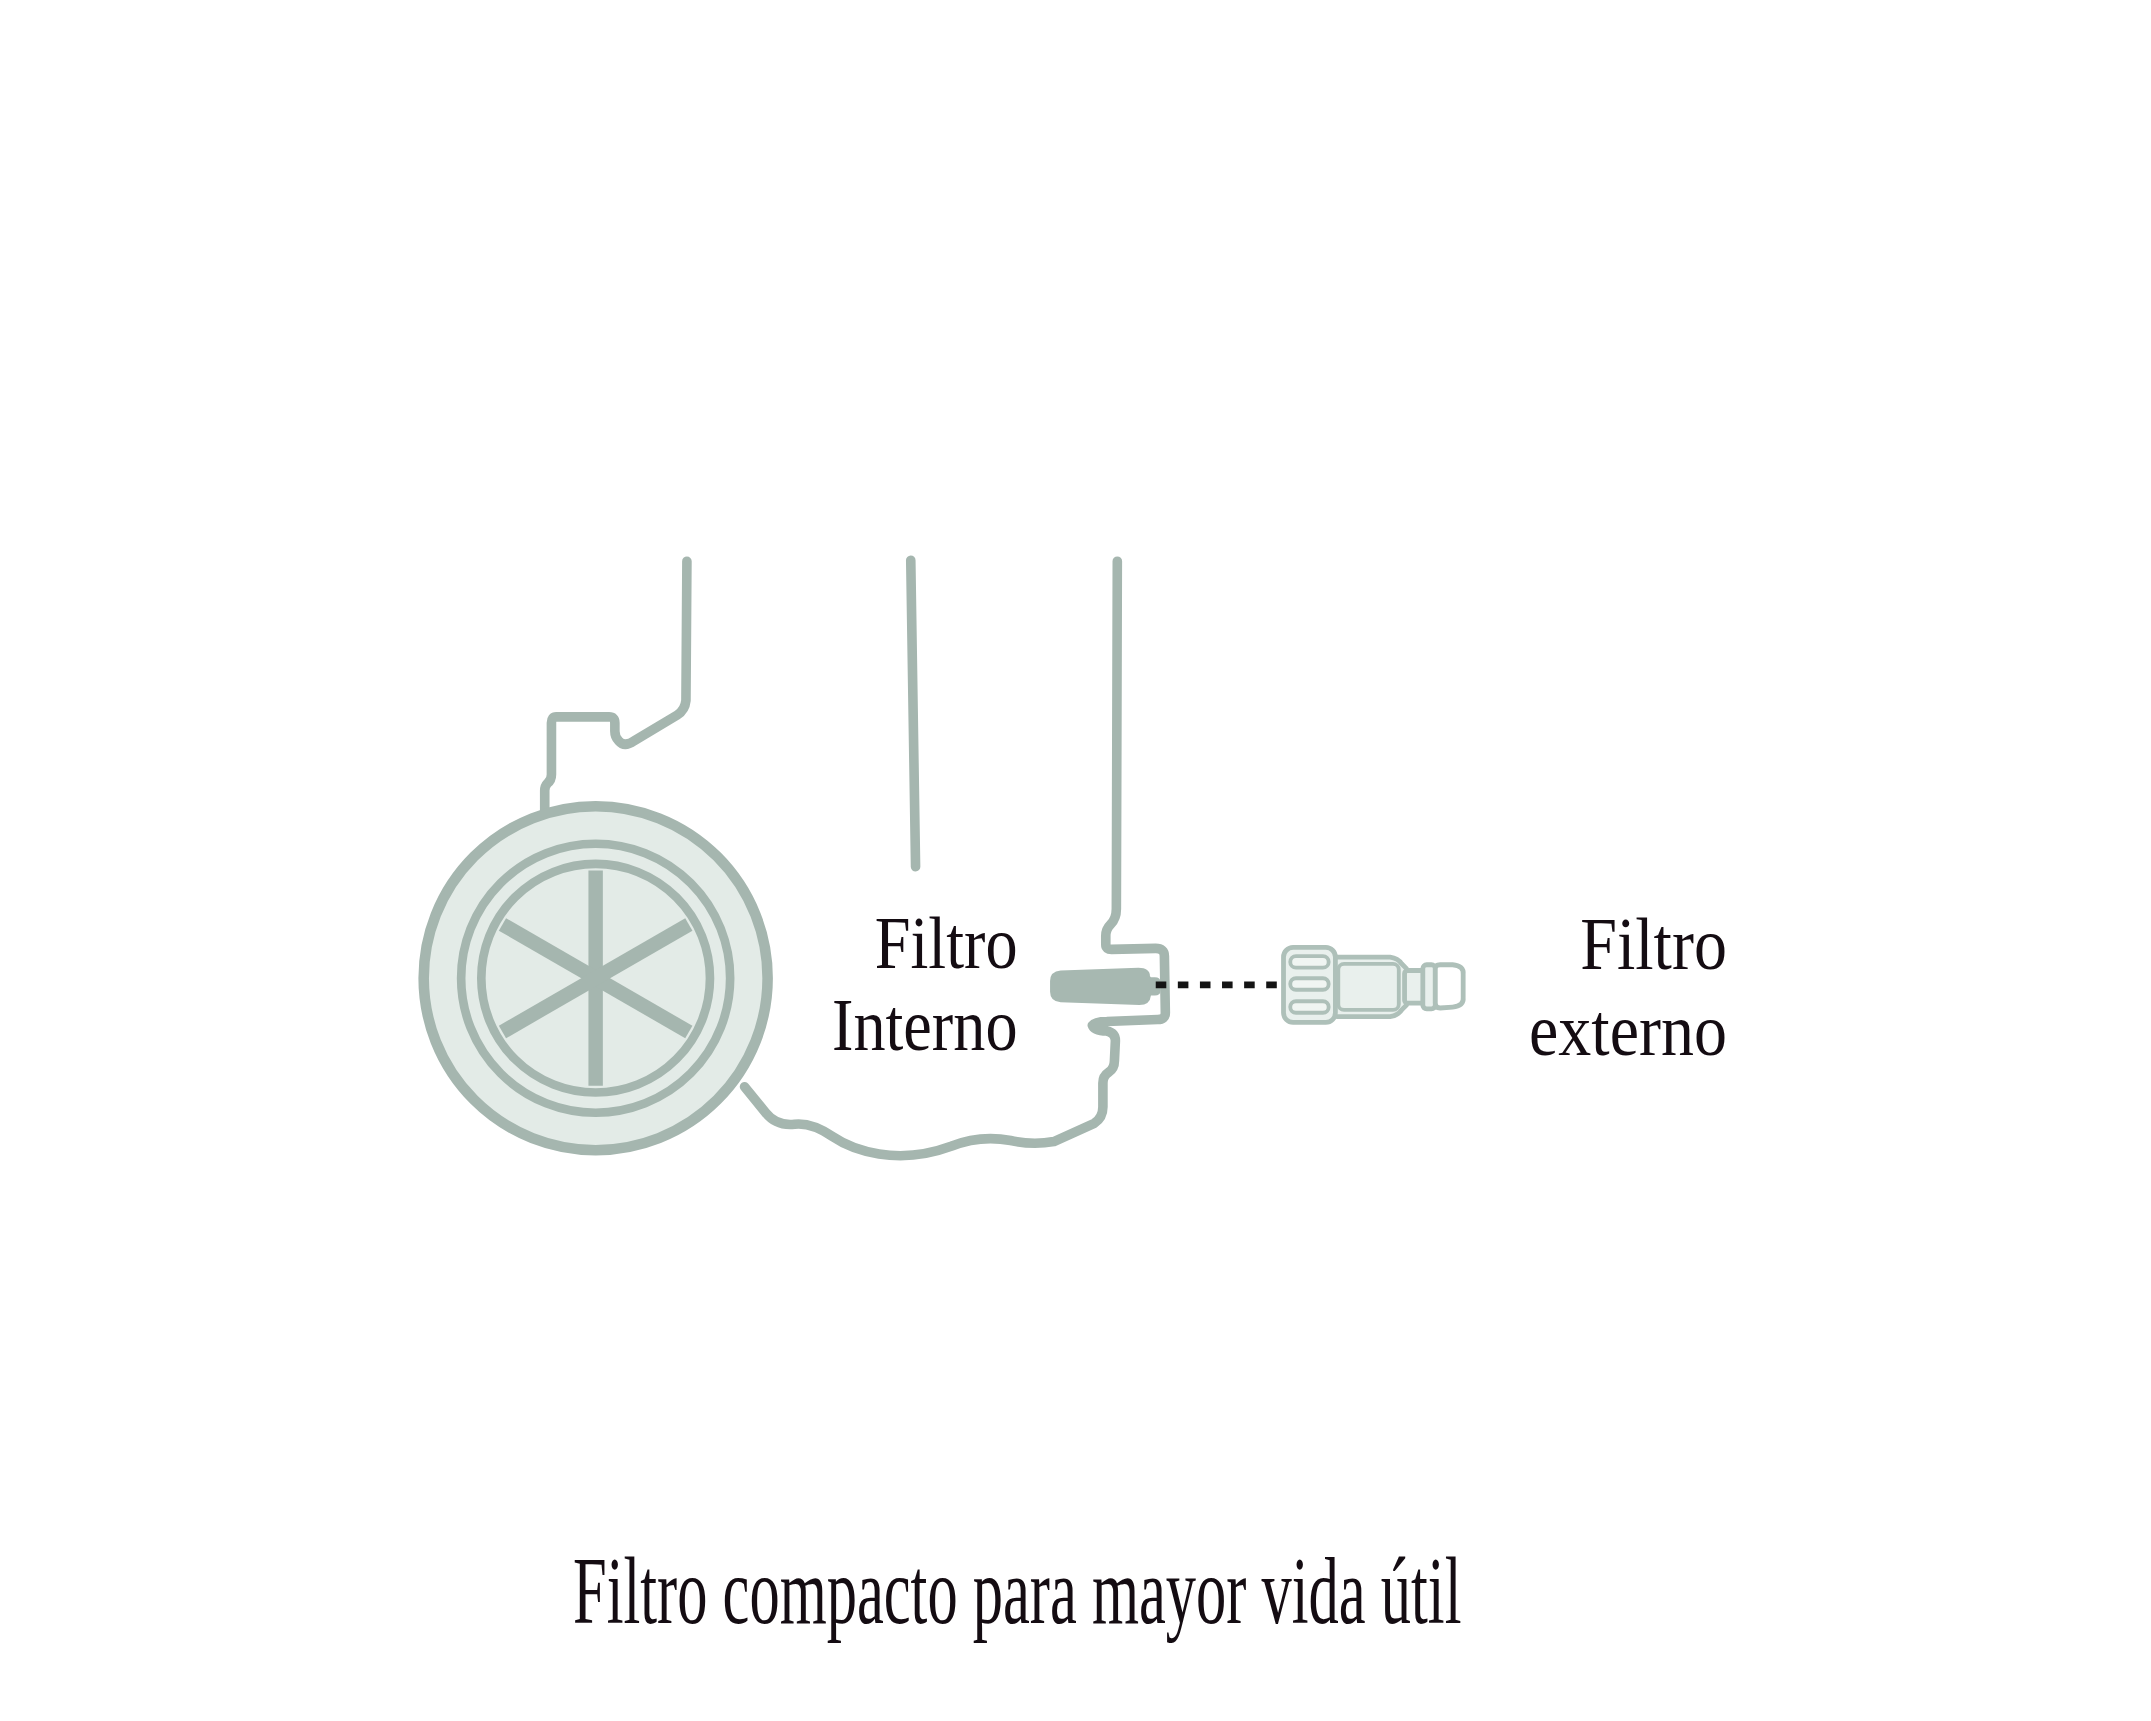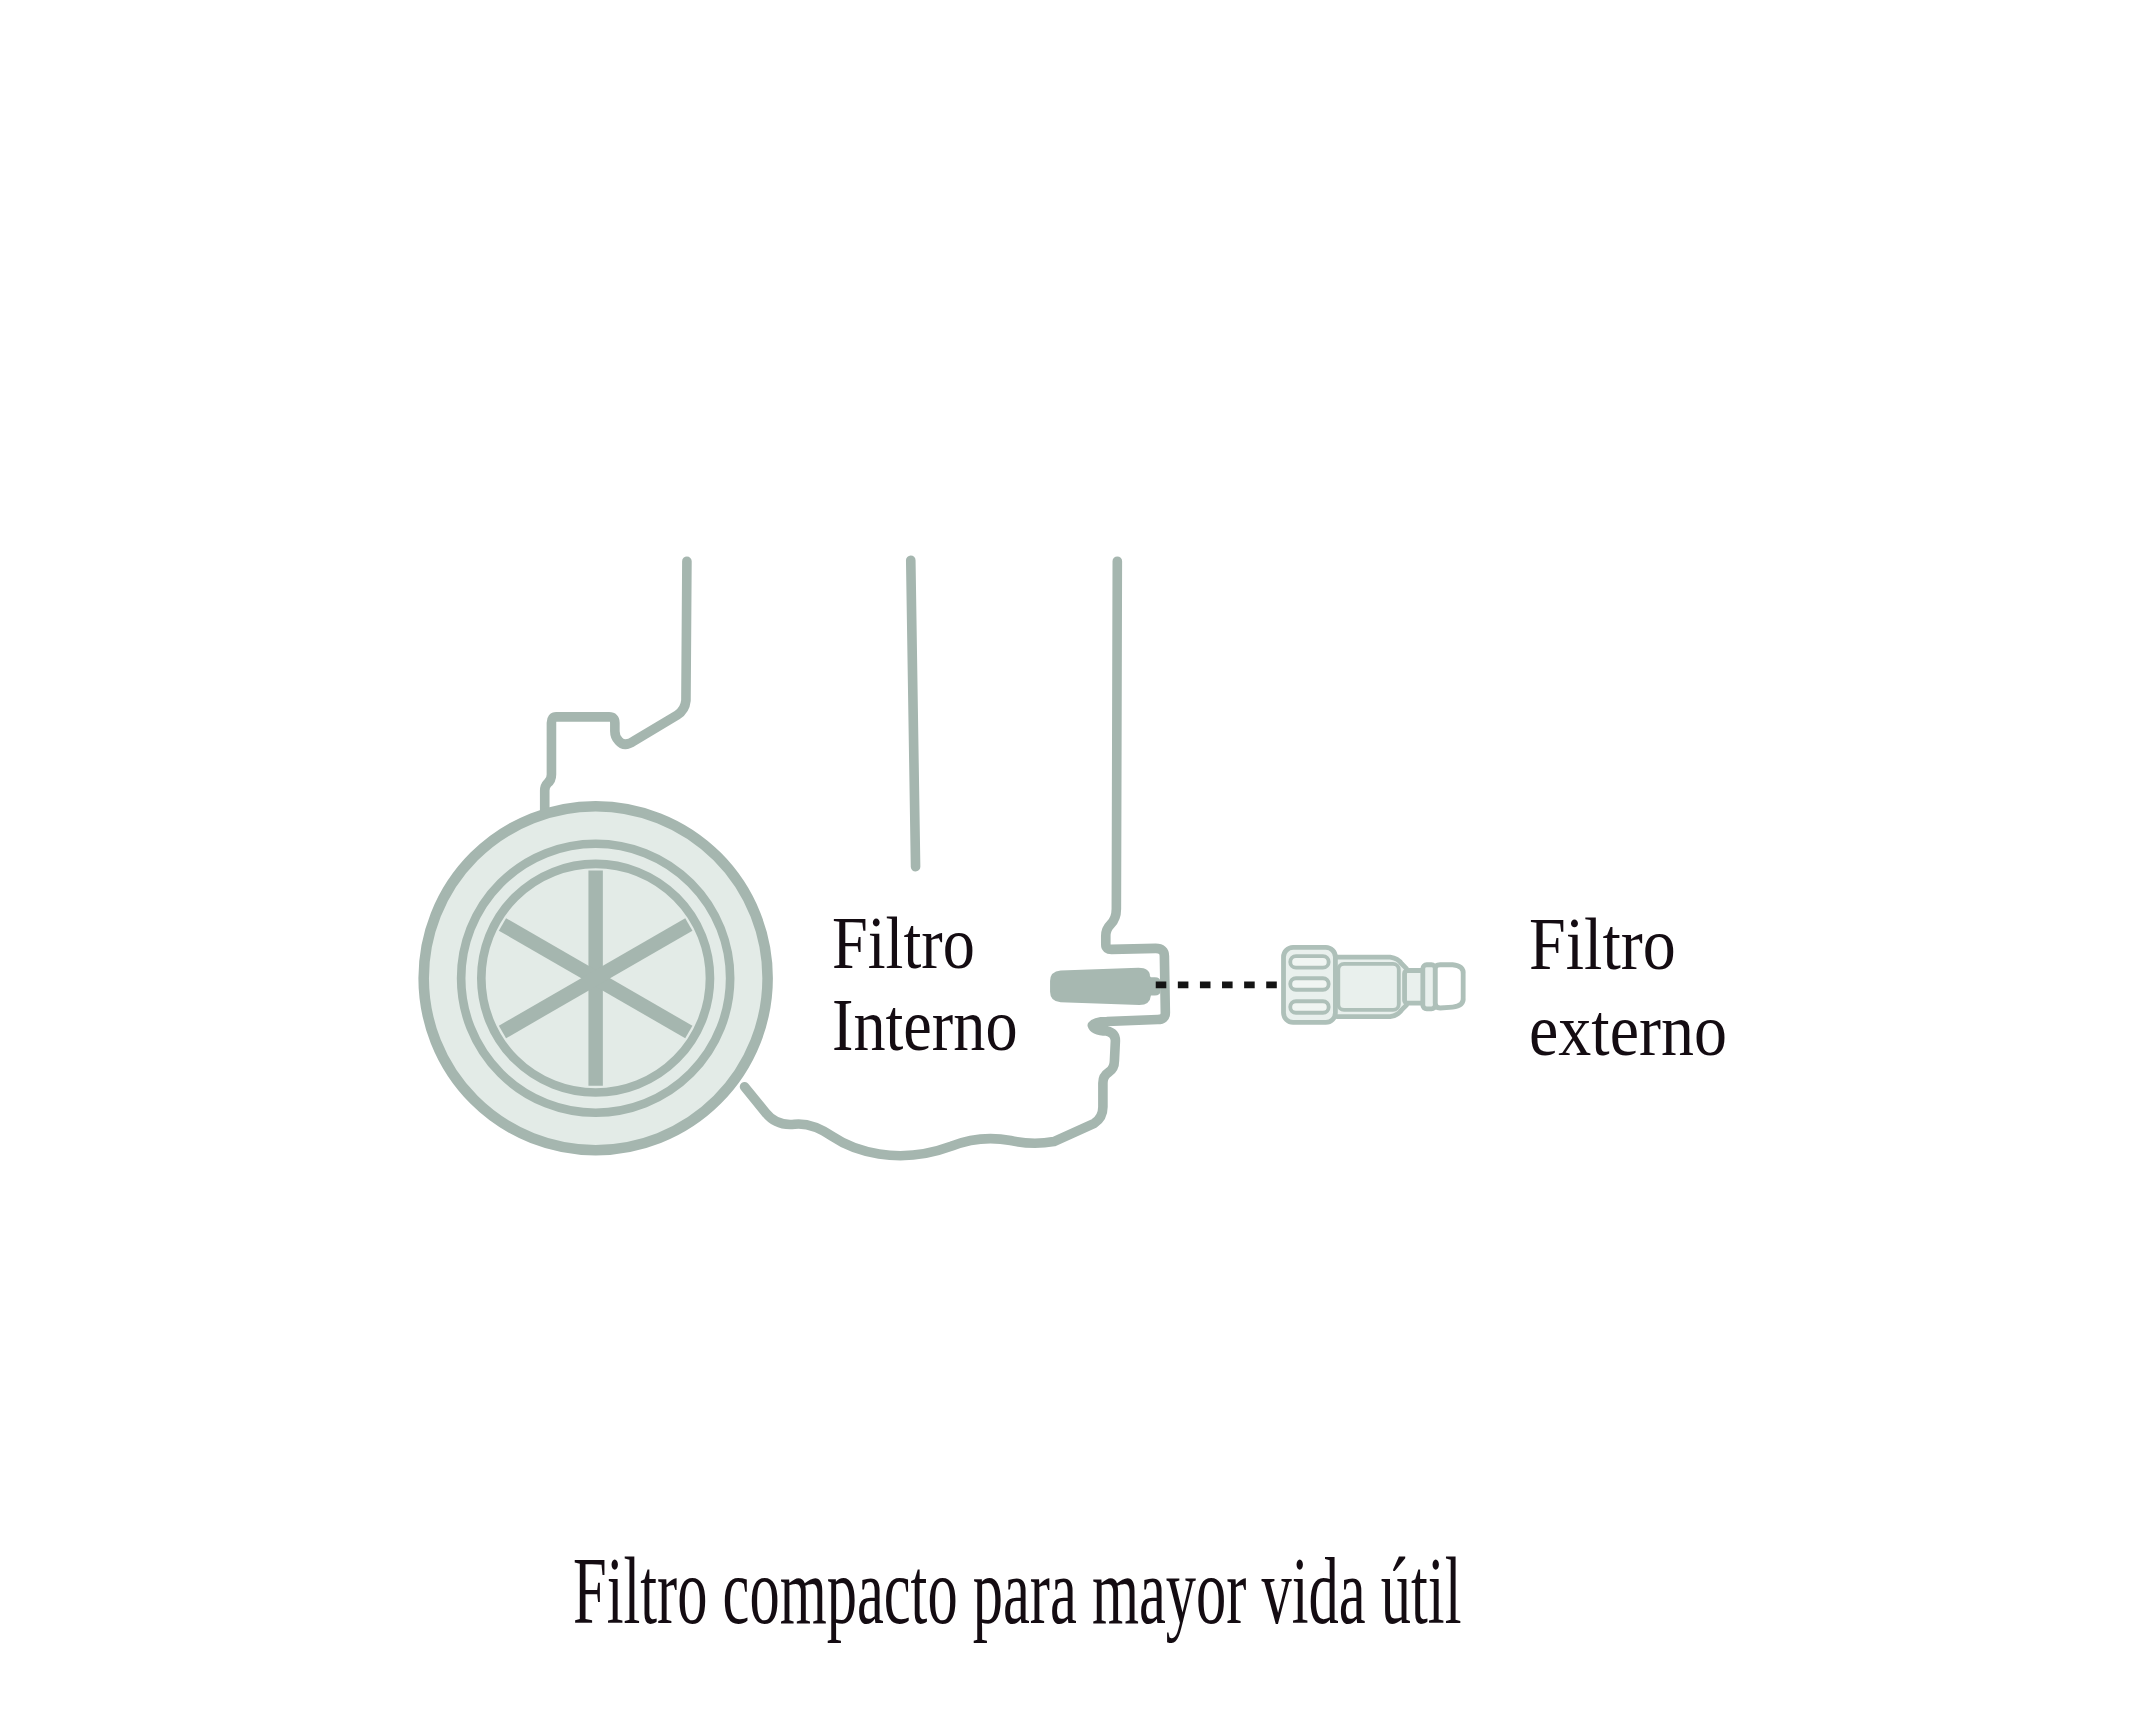--- a/index.html
+++ b/index.html
@@ -3,20 +3,21 @@
 <meta charset="utf-8">
 <style>
   html, body { margin: 0; padding: 0; }
   .stage {
     position: relative;
     width: 2152px;
     height: 1722px;
     background: var(--c-bg, #ffffff);
     overflow: hidden;
     font-family: "Liberation Serif", serif;
+    text-align: right;
   }
   .art {
     position: absolute;
     left: 0; top: 0;
     width: 2152px; height: 1722px;
   }
   .machine-path {
     fill: none;
     stroke: var(--c-outline);
     stroke-width: 10;

